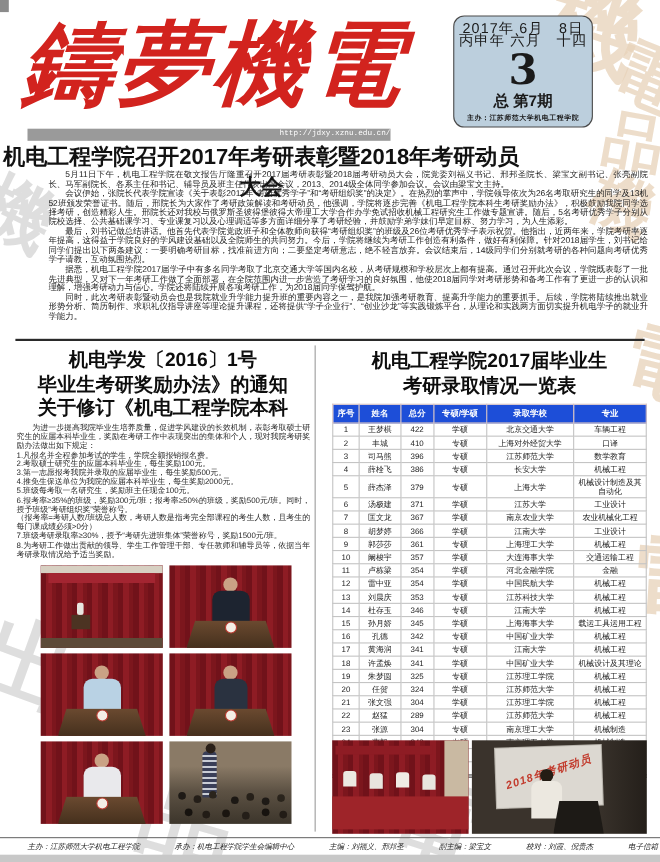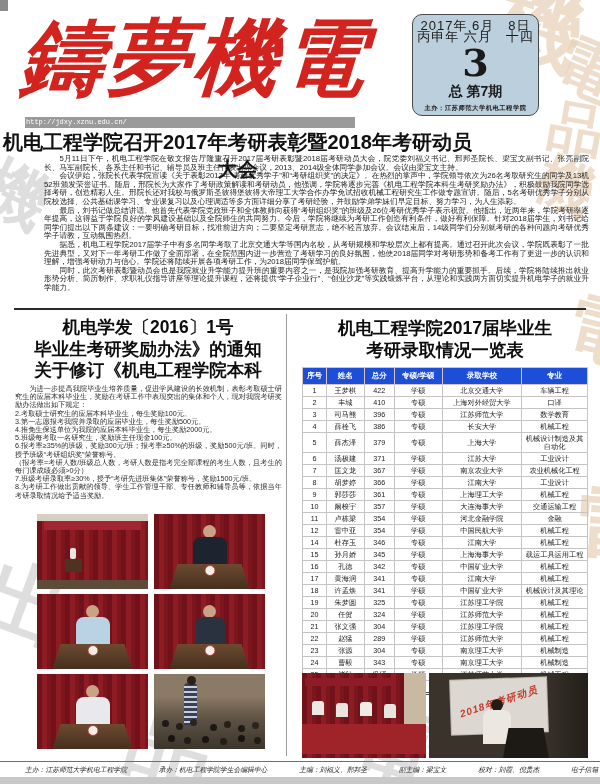--- a/index.html
+++ b/index.html
@@ -18,21 +18,21 @@
   .wm-g{left:-16px;top:548px;font-size:84px;transform:rotate(20deg);}
   .wm-h{left:128px;top:688px;font-size:86px;transform:rotate(16deg);}
   .wm-i{left:352px;top:690px;font-size:86px;transform:rotate(18deg);}
   .wm-j{left:572px;top:470px;font-size:88px;transform:rotate(4deg);}
   .corner-mark{position:absolute;left:0;top:0;width:8px;height:11px;background:#8b8b8b;z-index:2;}
   
   .masthead-title{position:absolute;left:20px;top:6px;width:385px;height:108px;z-index:1;
     font-family:"DejaVu Serif",serif;font-style:italic;font-weight:bold;font-size:84px;line-height:104px;
     color:#d2231e;letter-spacing:3px;white-space:nowrap;transform:skewX(-3deg);}
   .url-bar{position:absolute;left:25px;top:117px;width:330px;height:11px;background:#9a9a9a;z-index:1;
-    color:#fff;font-family:"Liberation Mono",monospace;font-size:7px;line-height:11px;padding-left:1px;box-sizing:border-box;}
+    color:#fff;font-family:"Liberation Mono",monospace;font-size:7px;line-height:11px;padding-left:1px;box-sizing:border-box;text-align:right;}
   .issue-box{position:absolute;left:412px;top:14px;width:127px;height:102px;z-index:1;
     background:#bccfdd;border:1.5px solid #4a4a4a;border-radius:10px;box-sizing:border-box;
     display:flex;flex-direction:column;align-items:center;text-align:center;padding-top:6px;}
   .issue-date{font-size:13px;font-weight:normal;line-height:10.5px;letter-spacing:1px;}
   .issue-number{font-family:"DejaVu Serif",serif;font-weight:bold;font-size:38px;line-height:38px;margin-top:2px;}
   .issue-total{font-weight:bold;font-size:14px;line-height:16px;margin-top:1px;}
   .issue-org{font-weight:bold;font-size:6.3px;line-height:8px;margin-top:auto;padding-bottom:3px;letter-spacing:0.5px;}
   
   .headline{position:absolute;left:0;top:129px;width:475px;text-align:center;z-index:1;
     font-weight:bold;font-size:20px;color:#111;}
@@ -150,20 +150,21 @@
   <div class="main-divider"></div>
   <div class="col-divider"></div>
 
   <div class="notice-head">
     <div>机电学发〔2016〕1号</div>
     <div>毕业生考研奖励办法》的通知</div>
     <div>关于修订《机电工程学院本科</div>
   </div>
   <div class="notice-body">
       <p>为进一步提高我院毕业生培养质量，促进学风建设的长效机制，表彰考取硕士研究生的应届本科毕业生，奖励在考研工作中表现突出的集体和个人，现对我院考研奖励办法做出如下规定：</p>
+      <p>1.凡报名并全程参加考试的学生，学院全额报销报名费。</p>
       <p>2.考取硕士研究生的应届本科毕业生，每生奖励100元。</p>
       <p>3.第一志愿报考我院并录取的应届毕业生，每生奖励500元。</p>
       <p>4.推免生保送单位为我院的应届本科毕业生，每生奖励2000元。</p>
       <p>5.班级每考取一名研究生，奖励班主任现金100元。</p>
       <p>6.报考率≥35%的班级，奖励300元/班；报考率≥50%的班级，奖励500元/班。同时，授予班级“考研组织奖”荣誉称号。</p>
       <p>（报考率=考研人数/班级总人数，考研人数是指考完全部课程的考生人数，且考生的每门课成绩必须&gt;0分）</p>
       <p>7.班级考研录取率≥30%，授予“考研先进班集体”荣誉称号，奖励1500元/班。</p>
       <p>8.为考研工作做出贡献的领导、学生工作管理干部、专任教师和辅导员等，依据当年考研录取情况给予适当奖励。</p>
     </div>
 
@@ -320,20 +321,28 @@
         </tr>
         <tr>
           <td>12</td>
           <td>雷中亚</td>
           <td>354</td>
           <td>学硕</td>
           <td>中国民航大学</td>
           <td>机械工程</td>
         </tr>
         <tr>
+          <td>13</td>
+          <td>刘晨庆</td>
+          <td>353</td>
+          <td>专硕</td>
+          <td>江苏科技大学</td>
+          <td>机械工程</td>
+        </tr>
+        <tr>
           <td>14</td>
           <td>杜存玉</td>
           <td>346</td>
           <td>专硕</td>
           <td>江南大学</td>
           <td>机械工程</td>
         </tr>
         <tr>
           <td>15</td>
           <td>孙月娇</td>

